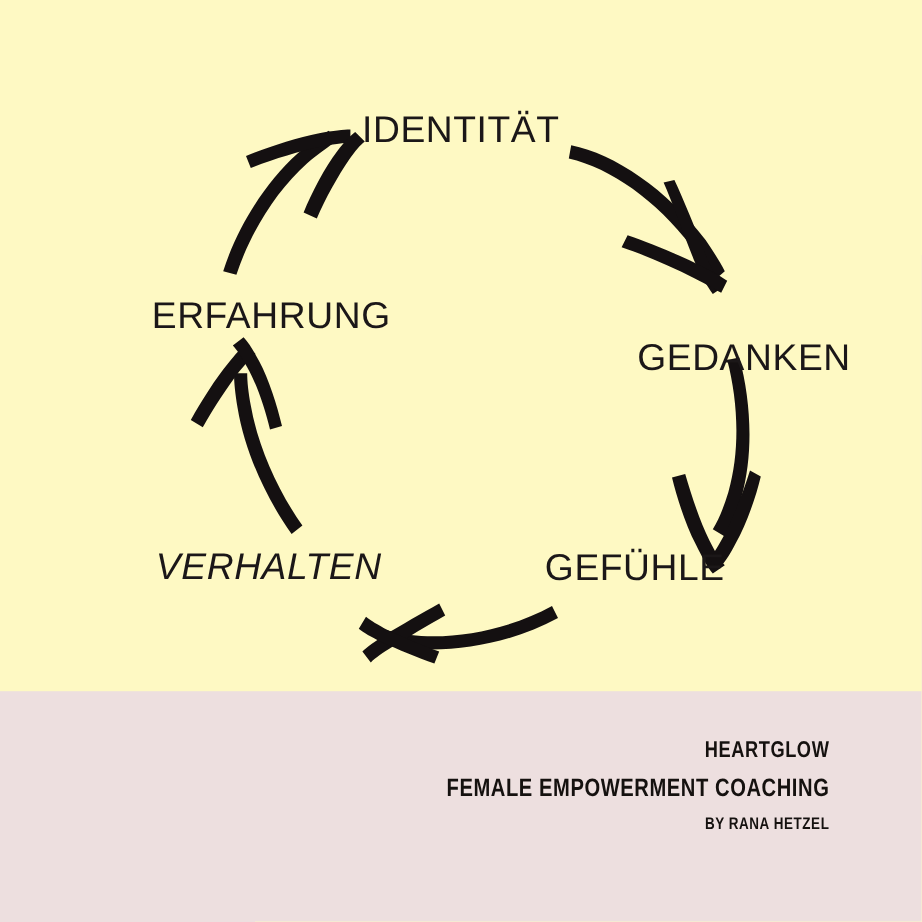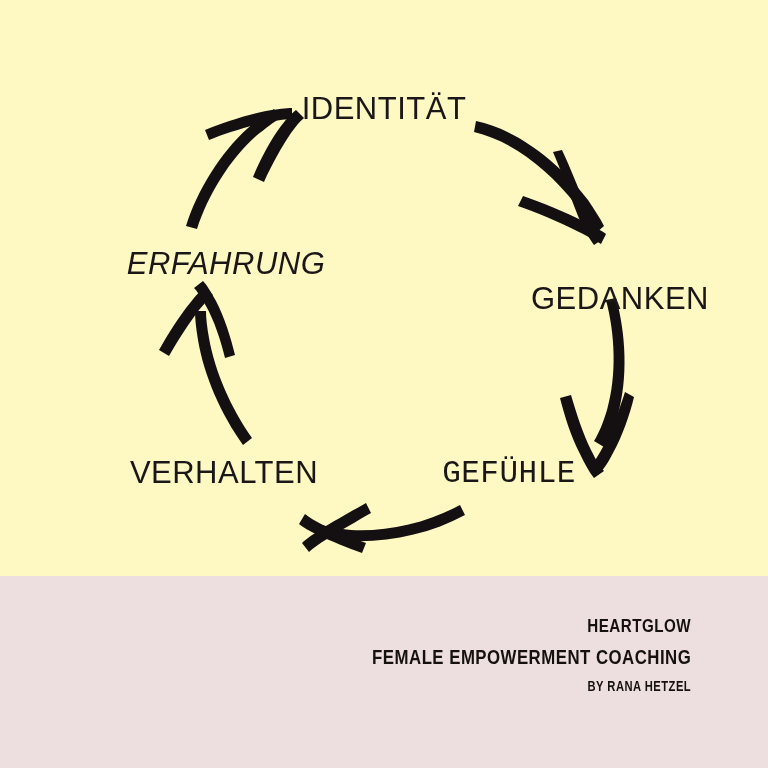--- a/index.html
+++ b/index.html
@@ -31,23 +31,23 @@
     font-size: 31px;
     letter-spacing: 0.5px;
     white-space: nowrap;
     line-height: 1;
     transform: translate(-50%, -50%);
     -webkit-font-smoothing: antialiased;
   }
 
   #label-identitaet { left: 384px; top: 108px; }
   #label-gedanken   { left: 620px; top: 264px; margin-top: 34px; }
-  #label-gefuehle   { left: 509px; top: 473px; font-family: Liberation Mono, monospace; }
-  #label-verhalten  { left: 224px; top: 472px; }
-  #label-erfahrung  { left: 226px; top: 263px; font-style: italic; }
+  #label-gefuehle   { left: 529px; top: 473px; }
+  #label-verhalten  { left: 224px; top: 472px; font-style: italic; }
+  #label-erfahrung  { left: 226px; top: 263px; }
 
   
   #arrow-layer {
     position: absolute;
     left: 0;
     top: 0;
     width: 768px;
     height: 768px;
   }
   #arrow-layer svg {

